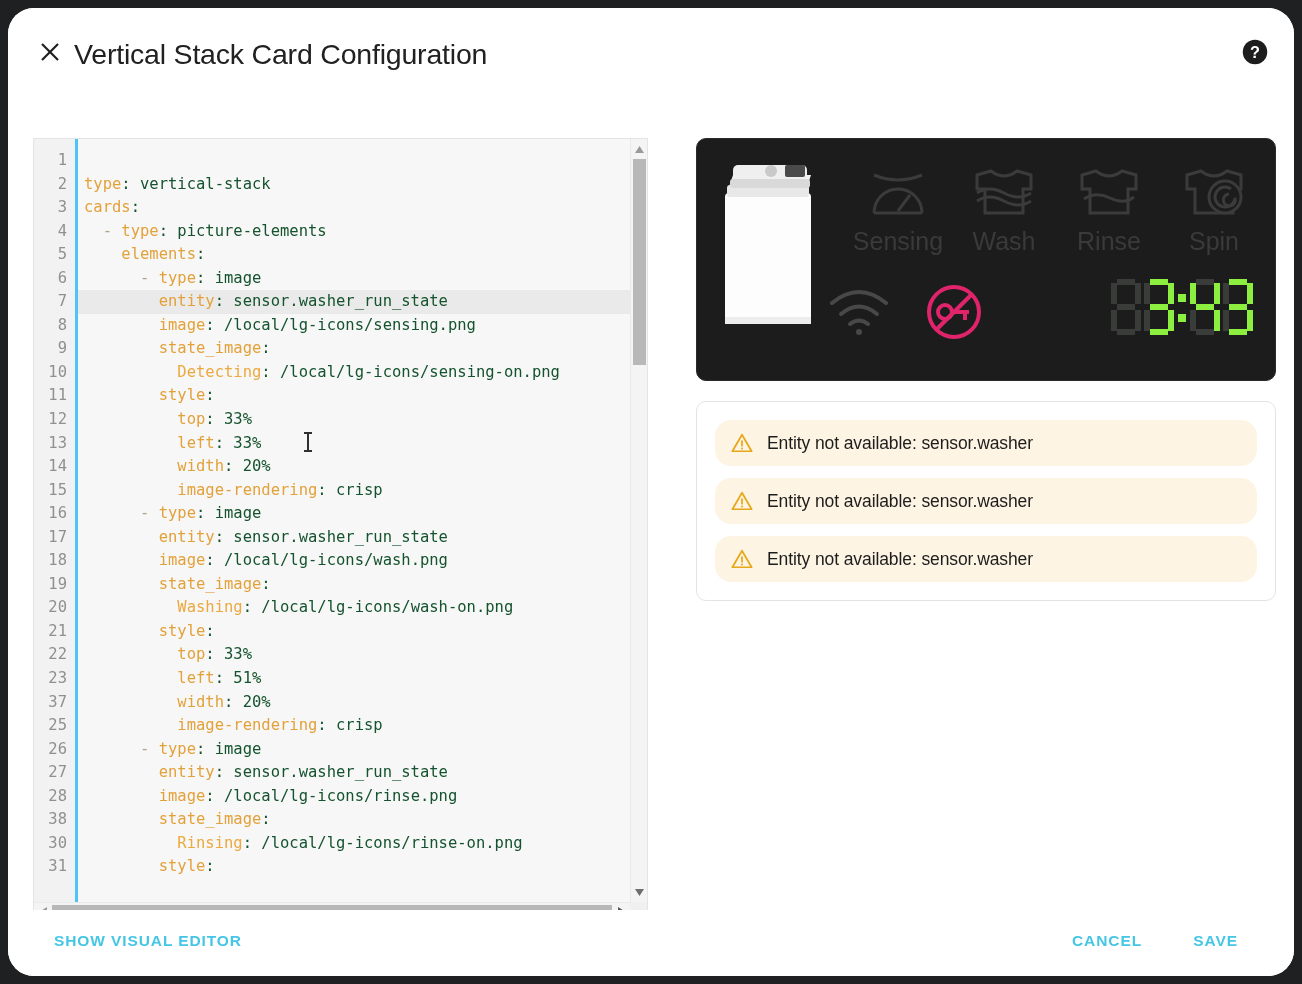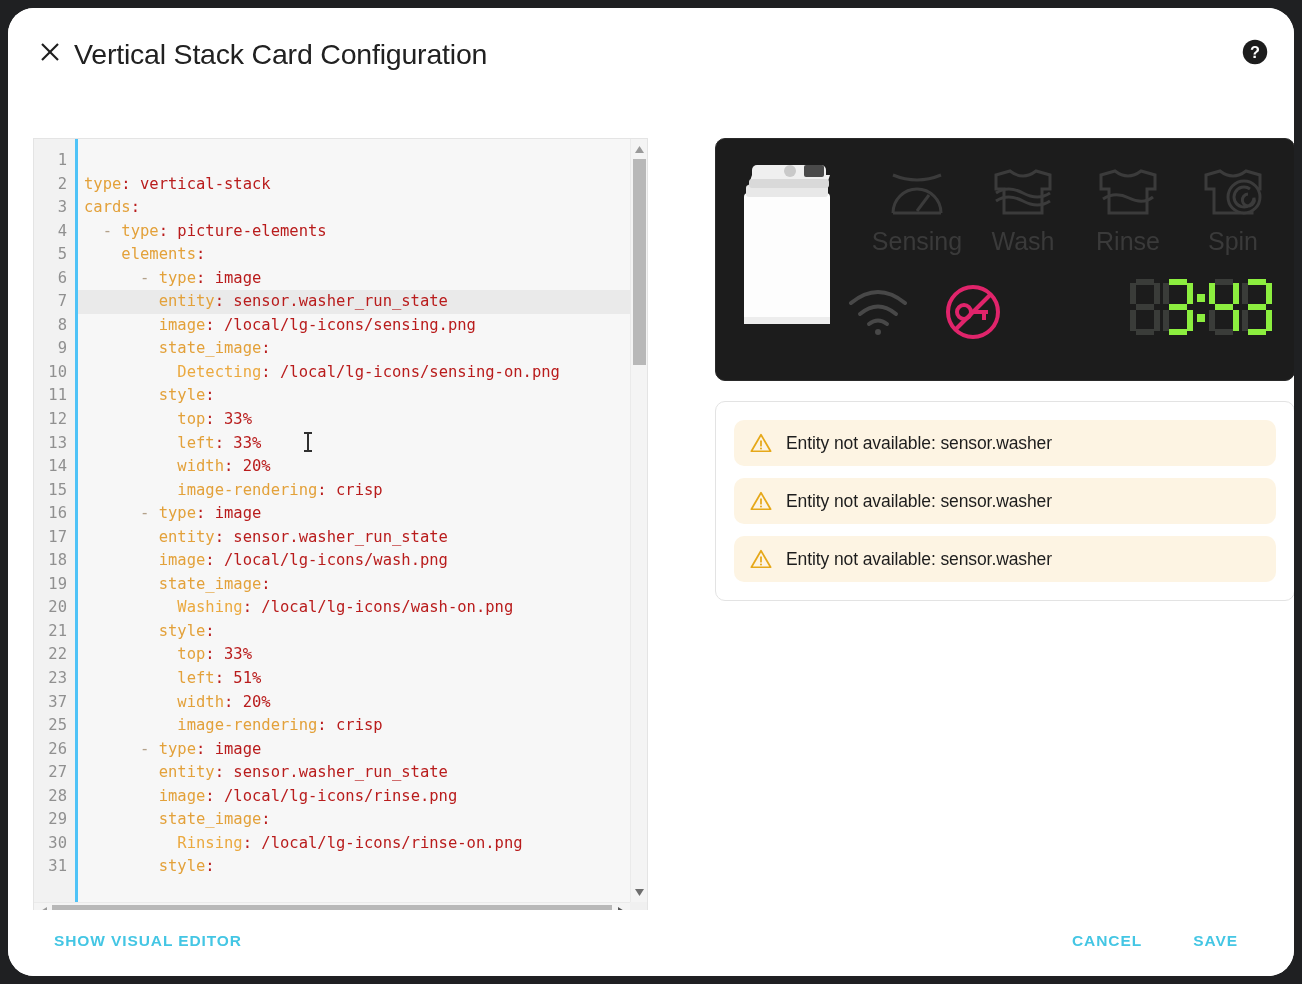--- a/index.html
+++ b/index.html
@@ -128,21 +128,21 @@
     line-height: 23.55px;
     white-space: pre;
     color: #202020;
     padding-left: 6px;
   }
   #code-area .cl.active {
     background: #eaeaea;
   }
   .k  { color: #e3a13a; }   
   .kk { color: #eba93f; }   
-  .p  { color: #b91c1c; }   
+  .p  { color: #14532d; }   
   .d  { color: #b3a18a; }   
 
   
   #ed-vsb {
     position: absolute;
     right: 0; top: 0;
     width: 17px; height: calc(100% - 17px);
     background: #f4f4f4;
     border-left: 1px solid #eaeaea;
   }
@@ -199,21 +199,21 @@
   #mouse-caret::before, #mouse-caret::after {
     content: ""; position: absolute;
     left: -3px; width: 8px; height: 2px; background: #303030;
   }
   #mouse-caret::before { top: -1px; }
   #mouse-caret::after  { bottom: -1px; }
 
   
   #preview {
     position: absolute;
-    left: 707px; top: 44px;
+    left: 688px; top: 44px;
     width: 582px;
   }
 
   
   #washer-card {
     position: relative;
     width: 580px; height: 243px;
     background: #1c1c1c;
     border-radius: 10px;
     border: 1px solid #2a2a2a;
@@ -275,21 +275,21 @@
     background: #ffffff;
     border: 1px solid #e3e3e3;
     border-radius: 10px;
     padding: 18px 18px;
   }
   .warn-row {
     display: flex;
     align-items: center;
     gap: 14px;
     background: #fdf4e3;
-    border-radius: 10px;
+    border-radius: 16px;
     height: 46px;
     padding: 0 16px;
     margin-bottom: 12px;
   }
   .warn-row:last-child { margin-bottom: 0; }
   .warn-text {
     font-size: 17.5px;
     color: #1d1d1d;
     letter-spacing: -0.1px;
   }
@@ -374,21 +374,21 @@
           <div class="ln">19</div>
           <div class="ln">20</div>
           <div class="ln">21</div>
           <div class="ln">22</div>
           <div class="ln">23</div>
           <div class="ln">37</div>
           <div class="ln">25</div>
           <div class="ln">26</div>
           <div class="ln">27</div>
           <div class="ln">28</div>
-          <div class="ln">29</div>
+          <div class="ln">38</div>
           <div class="ln">30</div>
           <div class="ln">31</div>
         </div>
       <div id="gutter-divider"></div>
       <div id="code-area">
           <div class="cl">&nbsp;</div>
           <div class="cl"><span class="k">type</span><span class="p">: vertical-stack</span></div>
           <div class="cl"><span class="k">cards</span><span class="p">:</span></div>
           <div class="cl"><span class="d">  - </span><span class="k">type</span><span class="p">: picture-elements</span></div>
           <div class="cl"><span class="p">    </span><span class="k">elements</span><span class="p">:</span></div>

